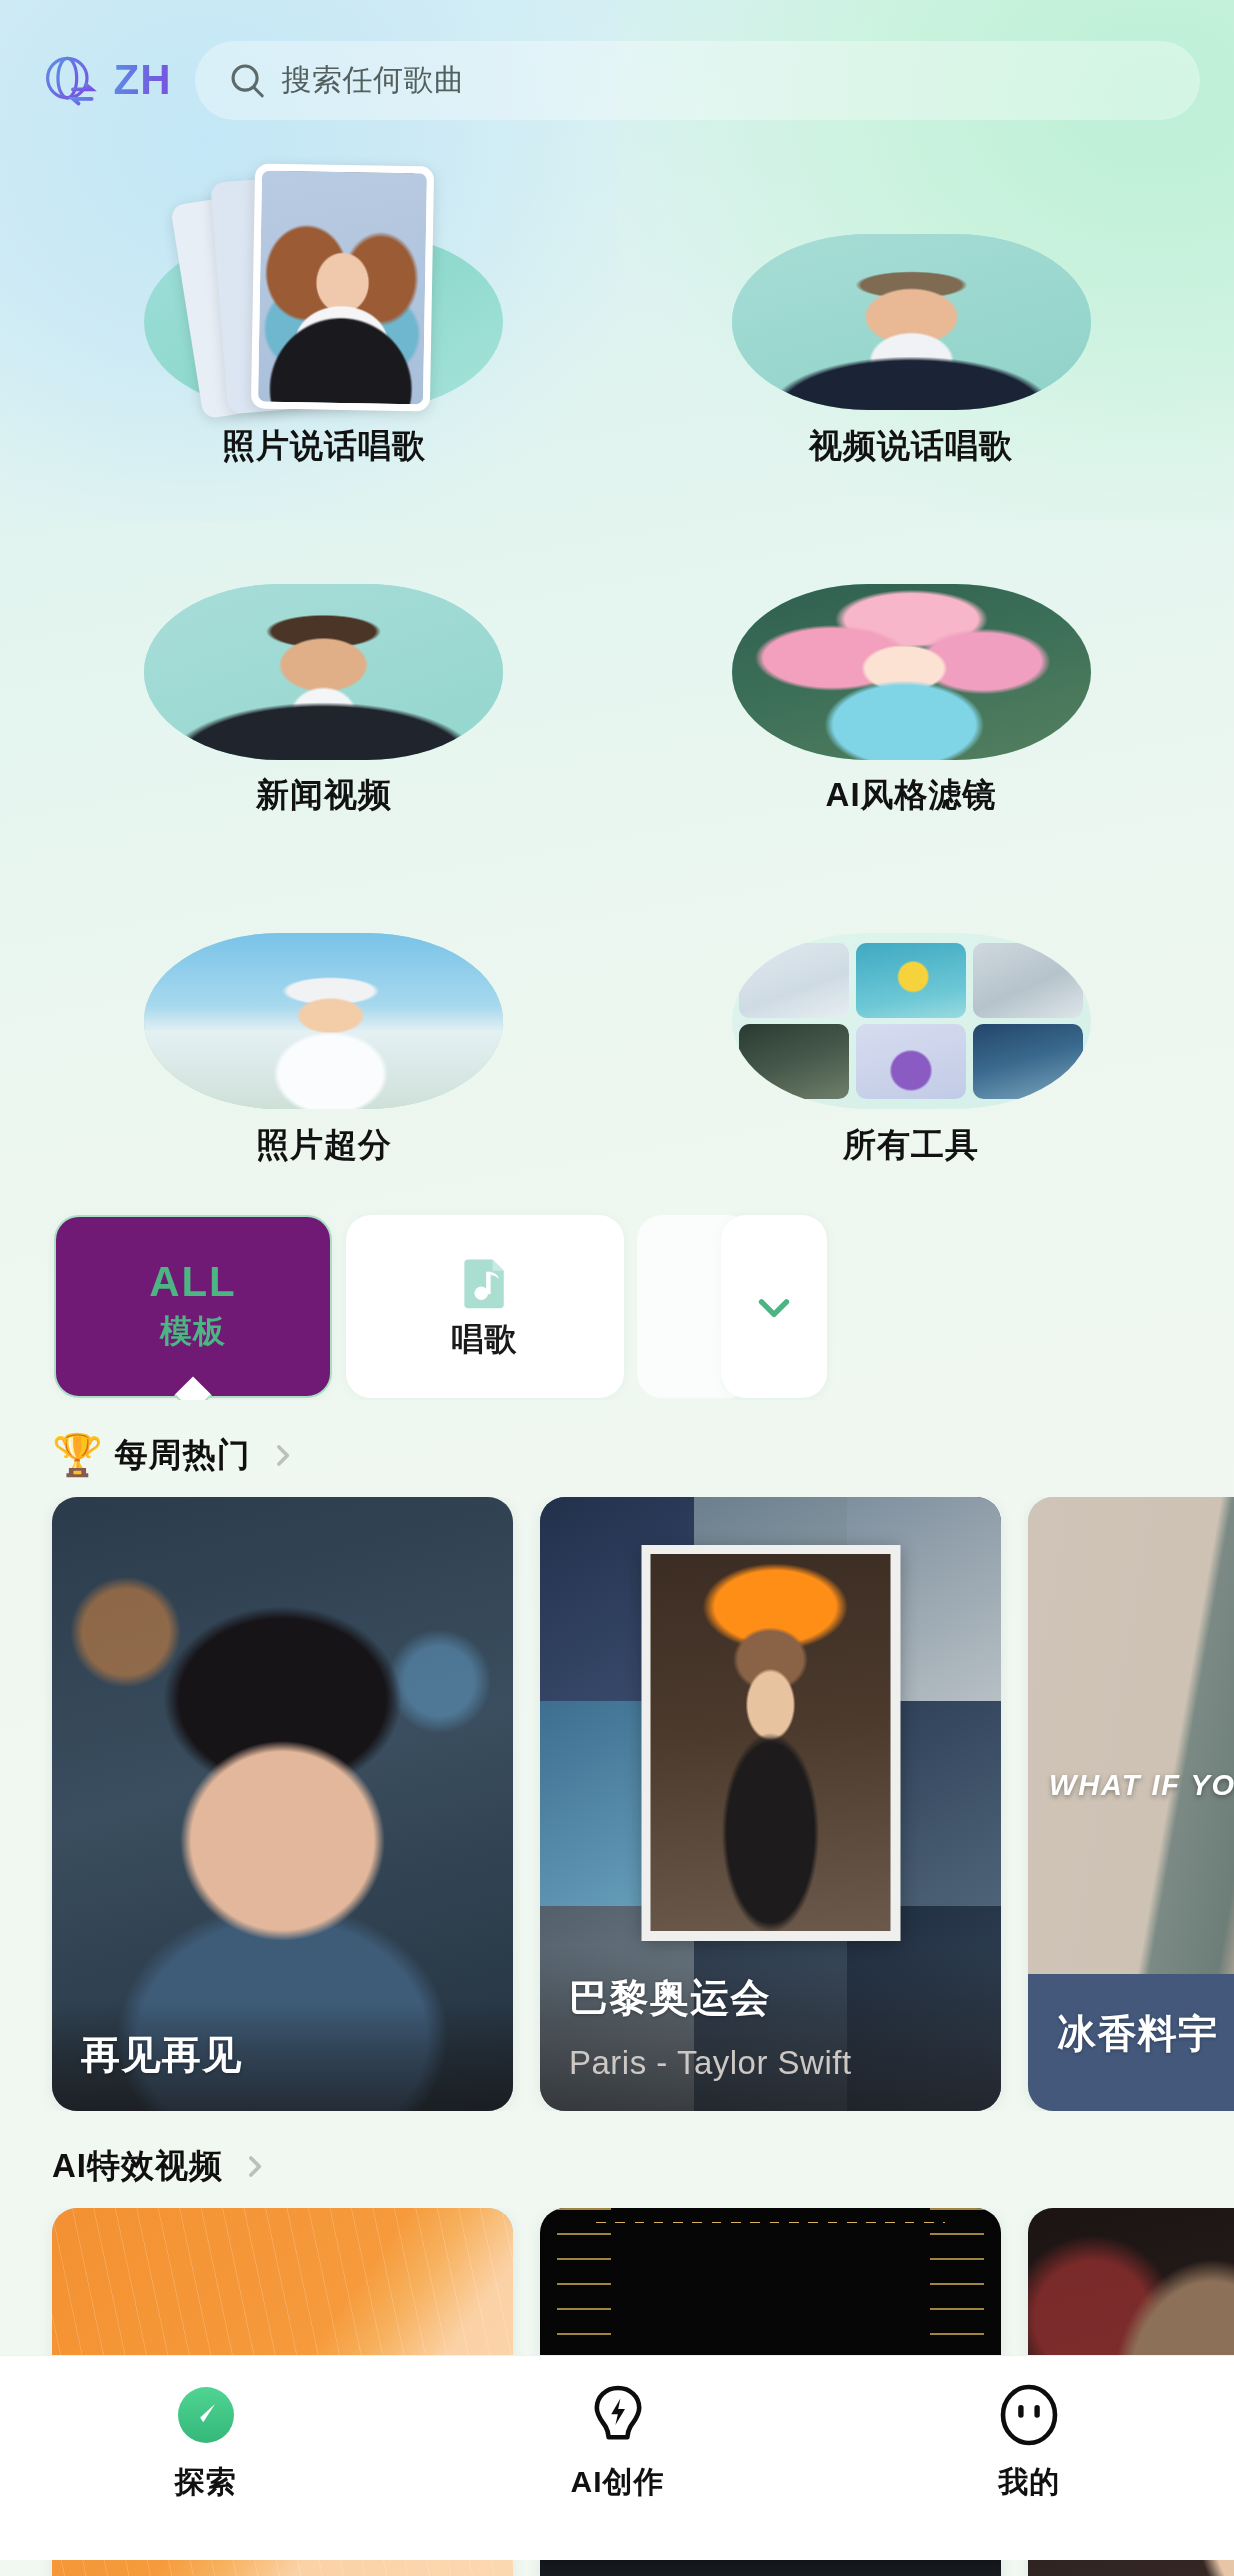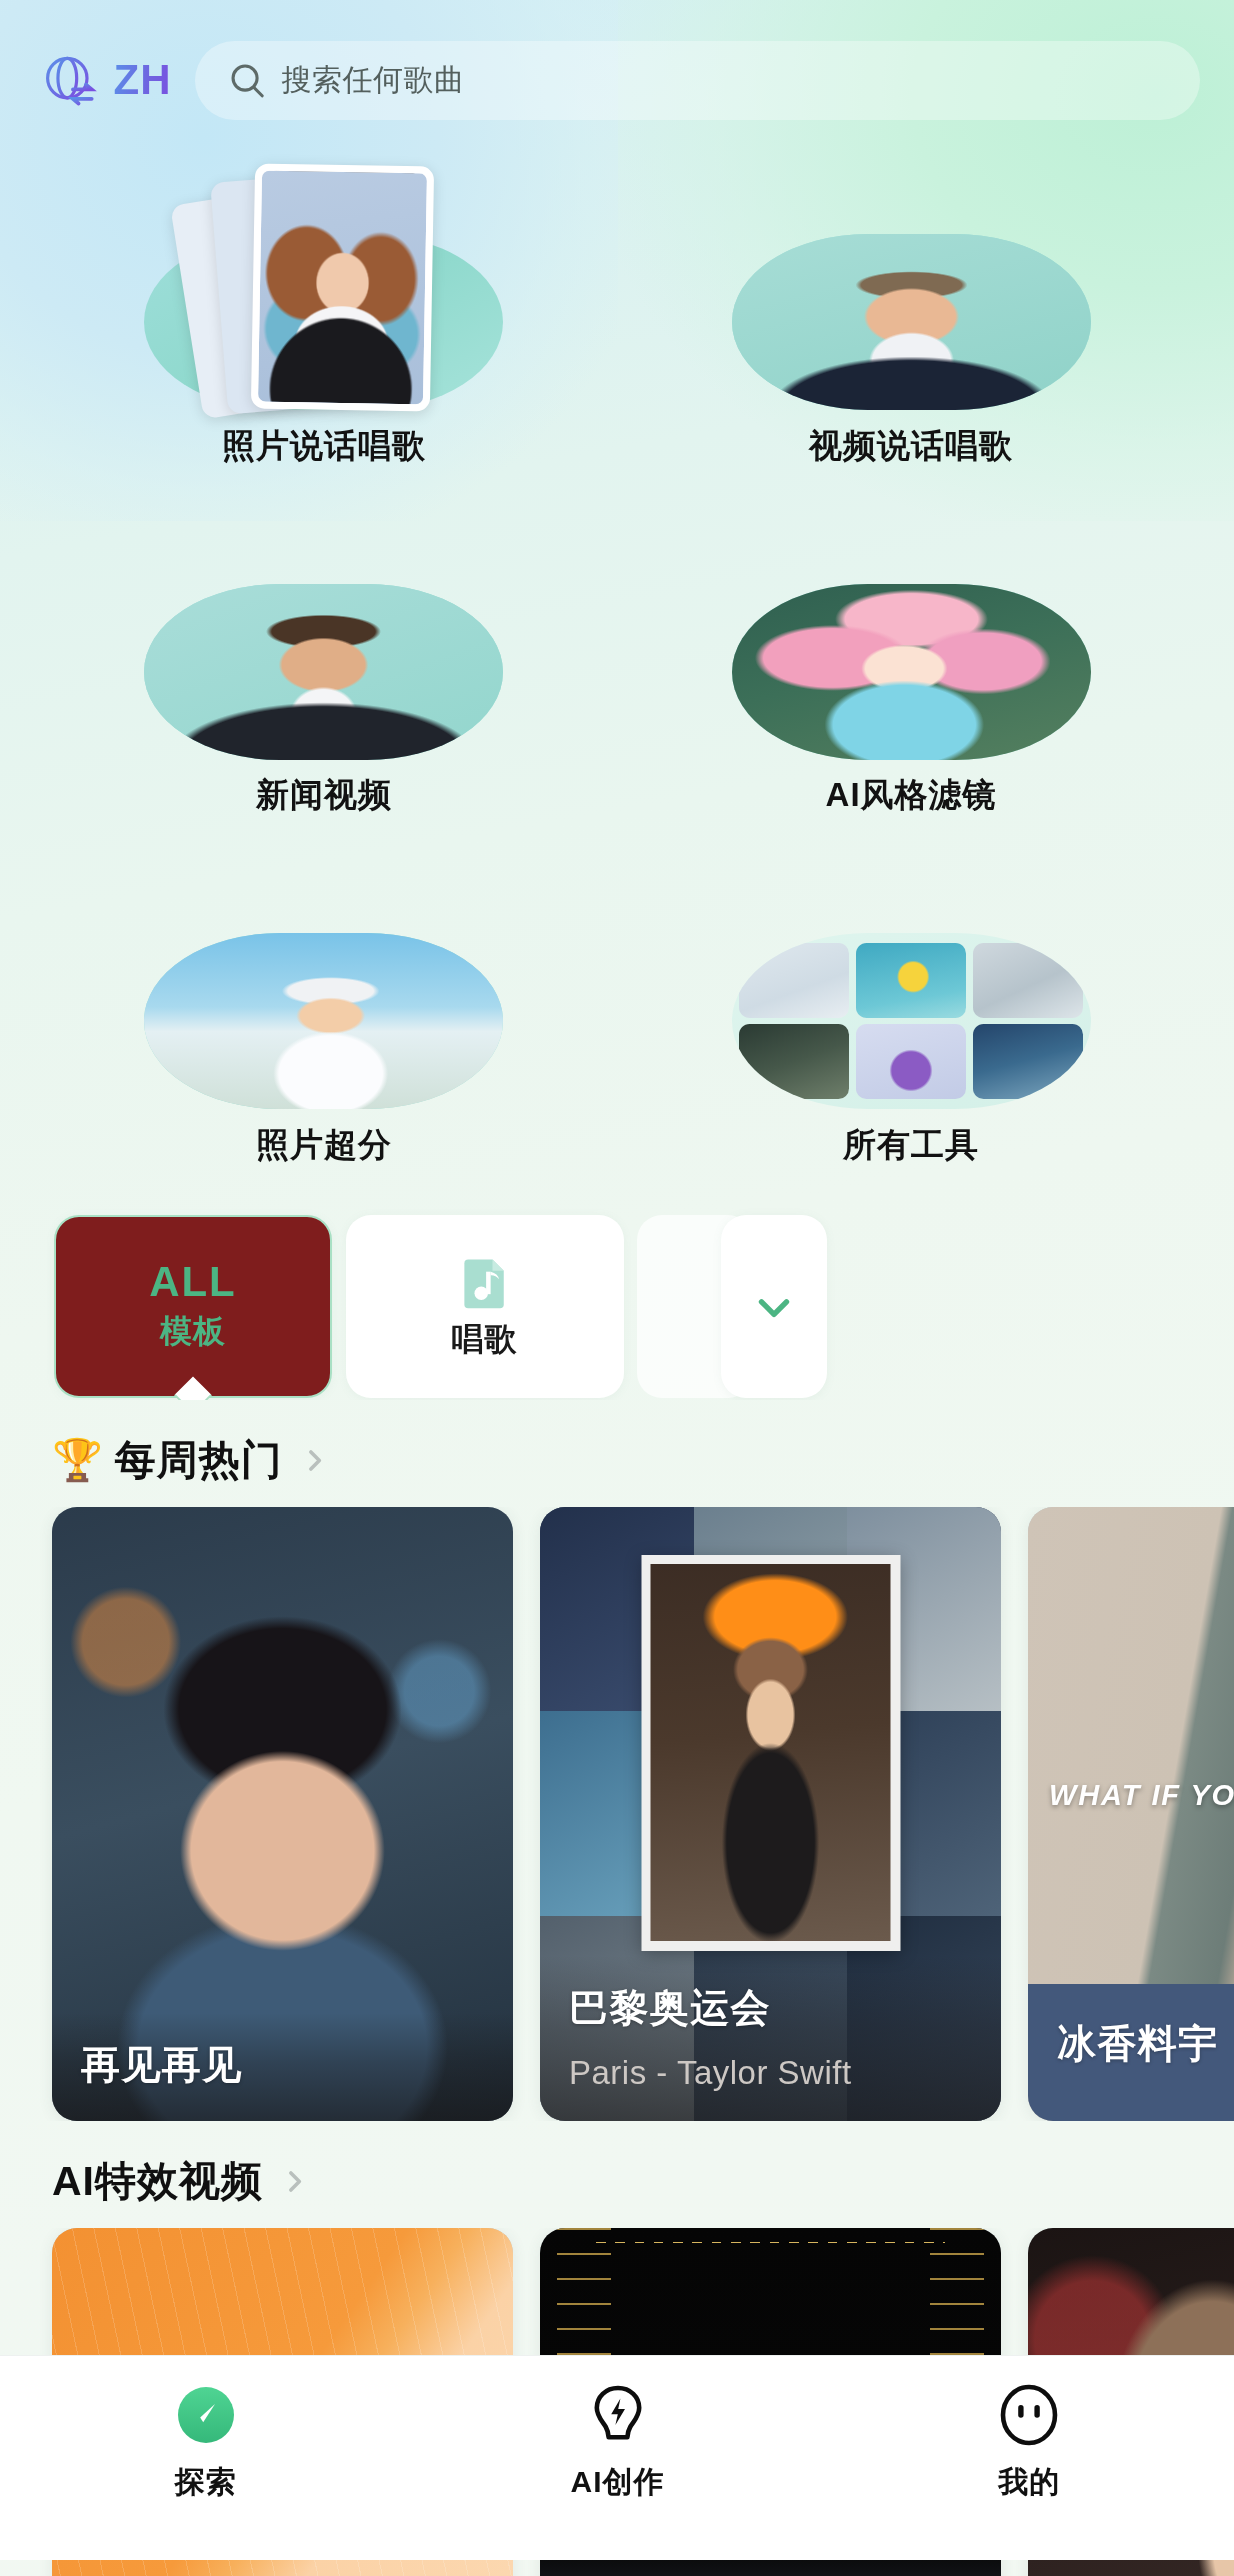--- a/index.html
+++ b/index.html
@@ -165,21 +165,21 @@
     height: 203px; align-items: center; overflow: hidden;
   }
   .tab {
     flex: none; width: 278px; height: 183px; border-radius: 25px;
     background: rgba(255,255,255,0.96);
     display: flex; flex-direction: column; align-items: center; justify-content: center;
     gap: 5.8px; position: relative;
     box-shadow: 0 1.9px 9.6px rgba(120,150,140,0.07);
   }
   .tab.active {
-    background: #7f1d1d; border: 2.9px solid #a9e0c4;
+    background: #701a75; border: 2.9px solid #a9e0c4;
   }
   .tab.active::after {
     content: ""; position: absolute; bottom: -12.5px; left: 50%;
     transform: translateX(-50%) rotate(45deg);
     width: 25px; height: 25px; background: #fff;
     border-right: 2.9px solid #a9e0c4; border-bottom: 2.9px solid #a9e0c4;
     border-bottom-right-radius: 5.8px;
   }
   .tab-all { font-size: 42px; font-weight: 800; color: #4cb583; letter-spacing: 1.9px; line-height: 1.05; }
   .tab-label { font-size: 32px; font-weight: 700; color: #1a1a1a; letter-spacing: 1px; }
@@ -192,21 +192,21 @@
     box-shadow: 0 1.9px 9.6px rgba(120,150,140,0.08);
     margin-left: -46px;
   }
 
   
   .sec-head {
     display: flex; align-items: center; gap: 11.6px;
     padding: 33px 0 19.3px 52px;
   }
   .sec-emoji { font-size: 41px; line-height: 1; }
-  .sec-title { font-size: 41px; font-weight: 700; color: #101010; letter-spacing: 1px; }
+  .sec-title { font-size: 33px; font-weight: 700; color: #101010; letter-spacing: 1px; }
   .sec-chev { width: 29px; height: 29px; flex: none; margin-left: 5.8px; }
 
   
   .row { display: flex; gap: 27px; padding-left: 52px; overflow: hidden; }
   .vcard {
     flex: none; width: 461px; height: 614px; border-radius: 25px;
     position: relative; overflow: hidden;
     background: #bfc6cb;
     box-shadow: 0 2.9px 15.4px rgba(60,80,75,0.09);
   }

